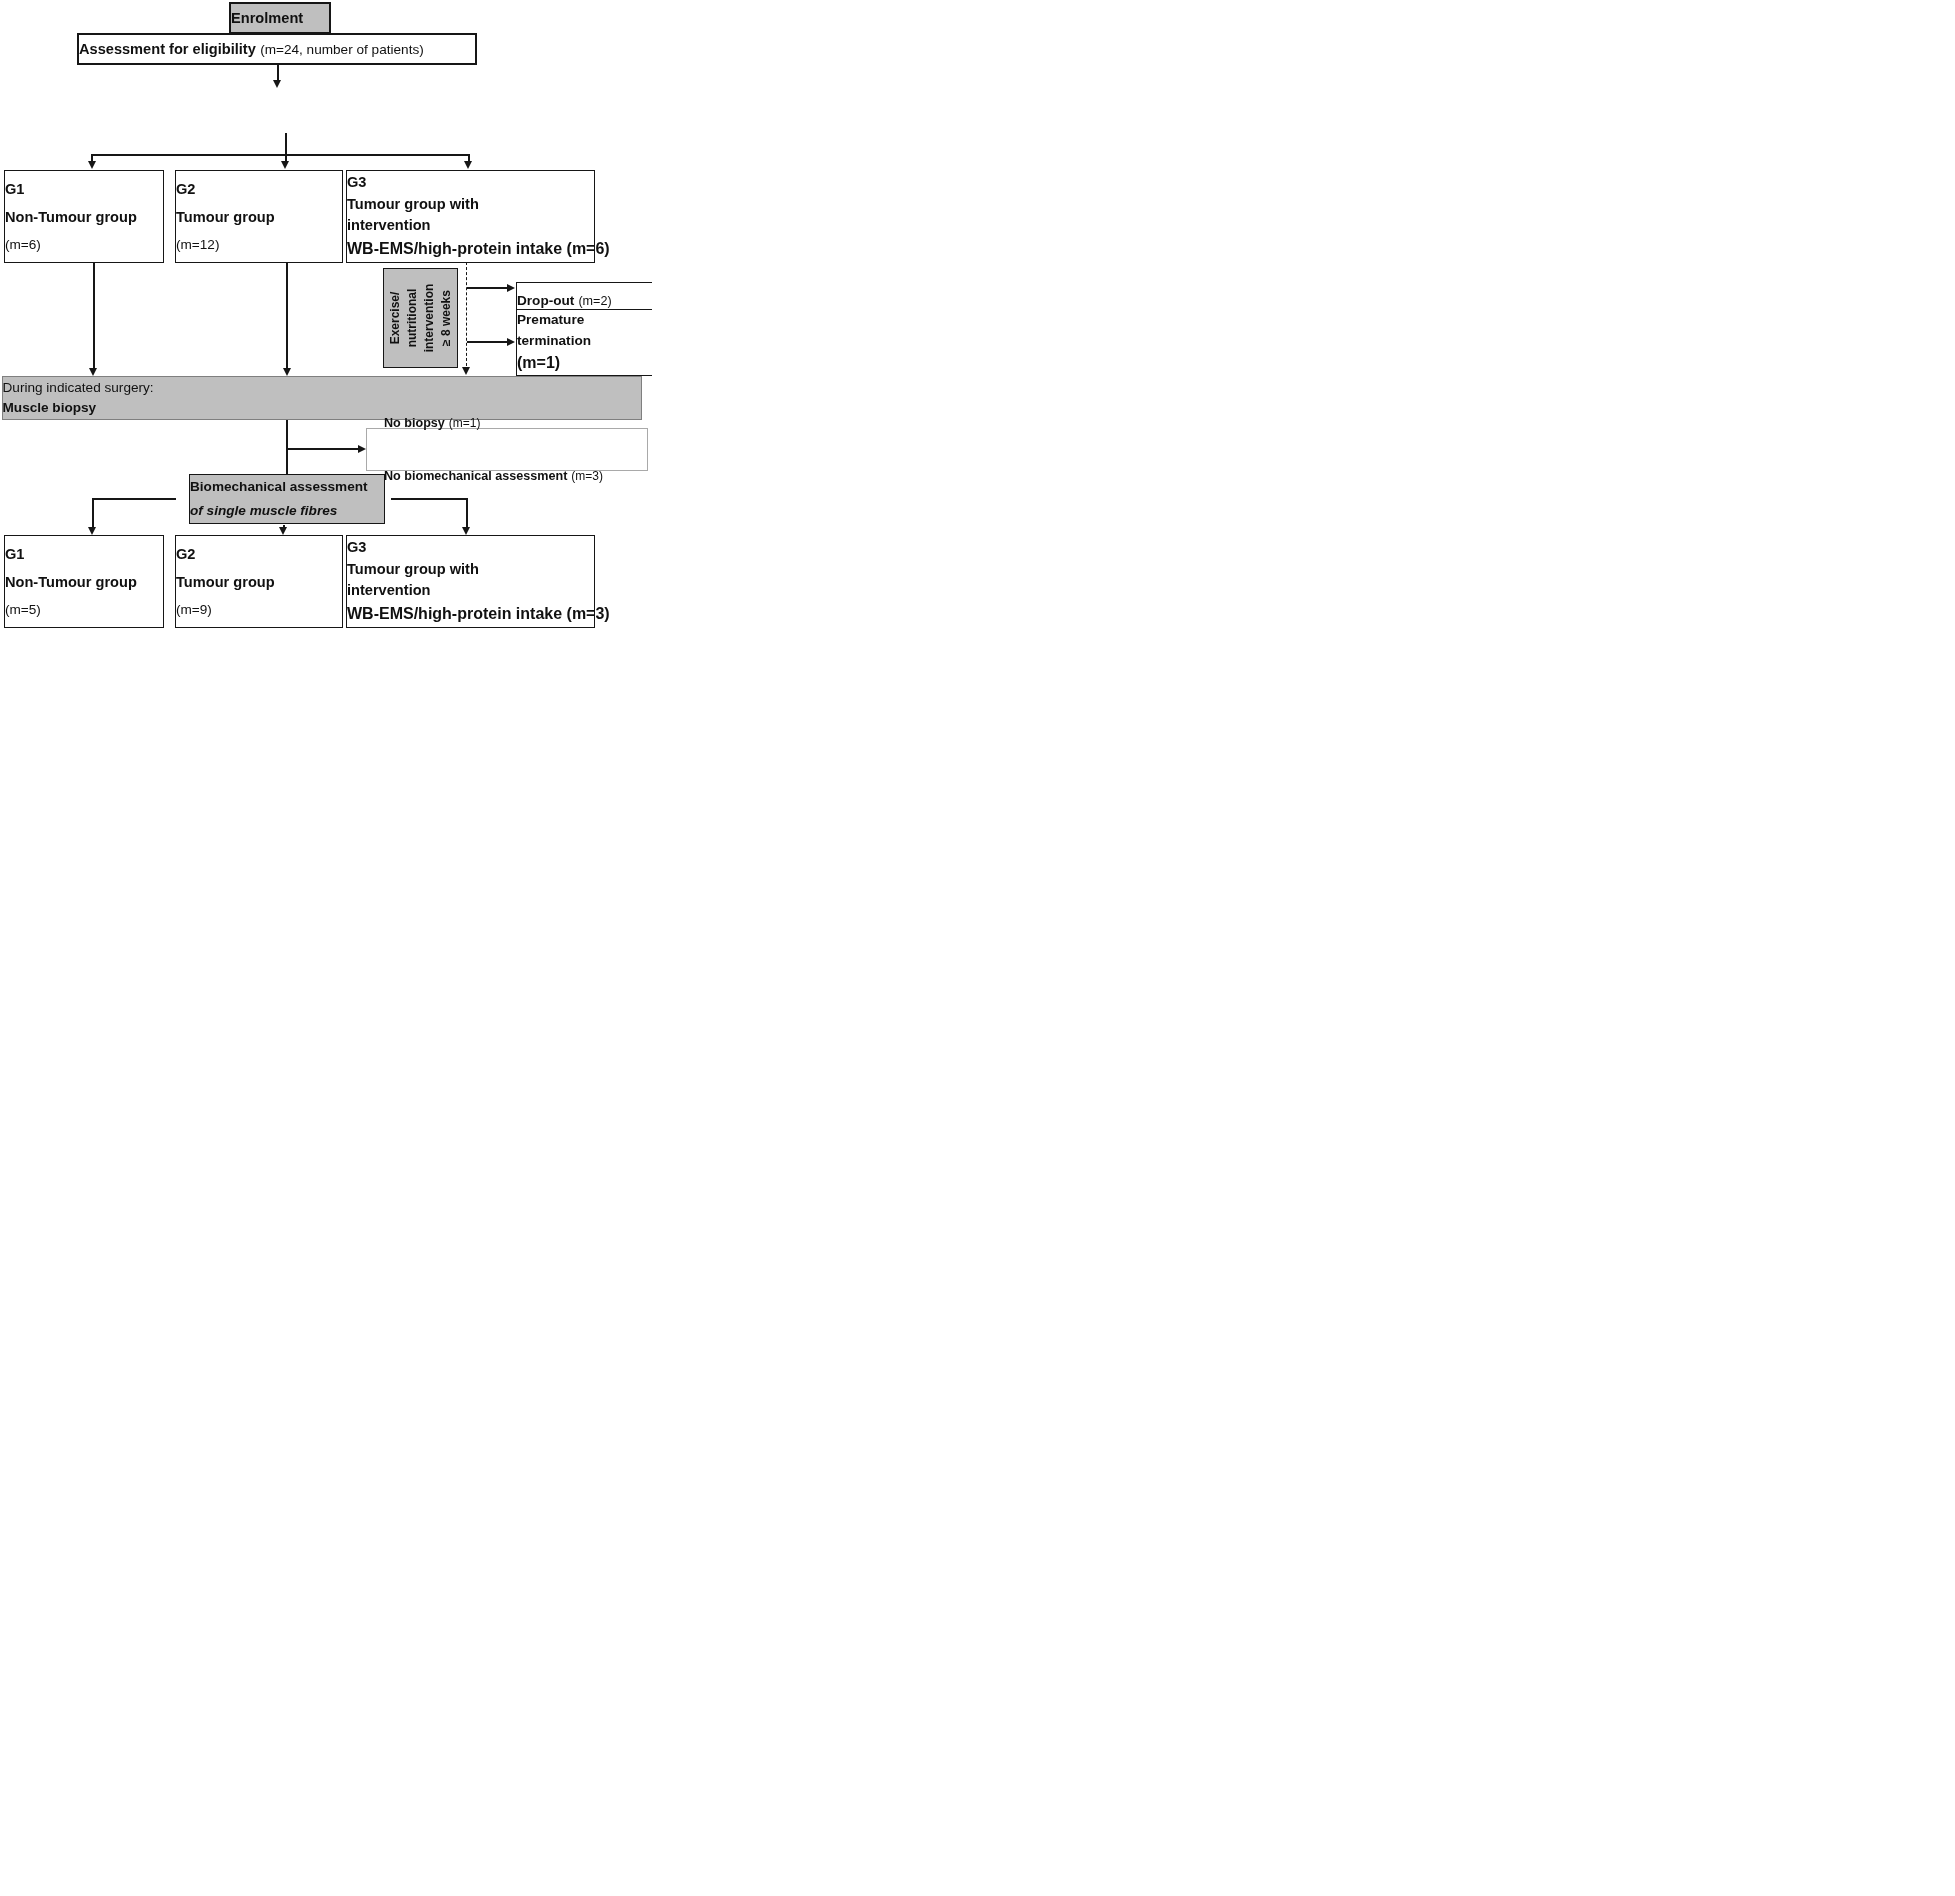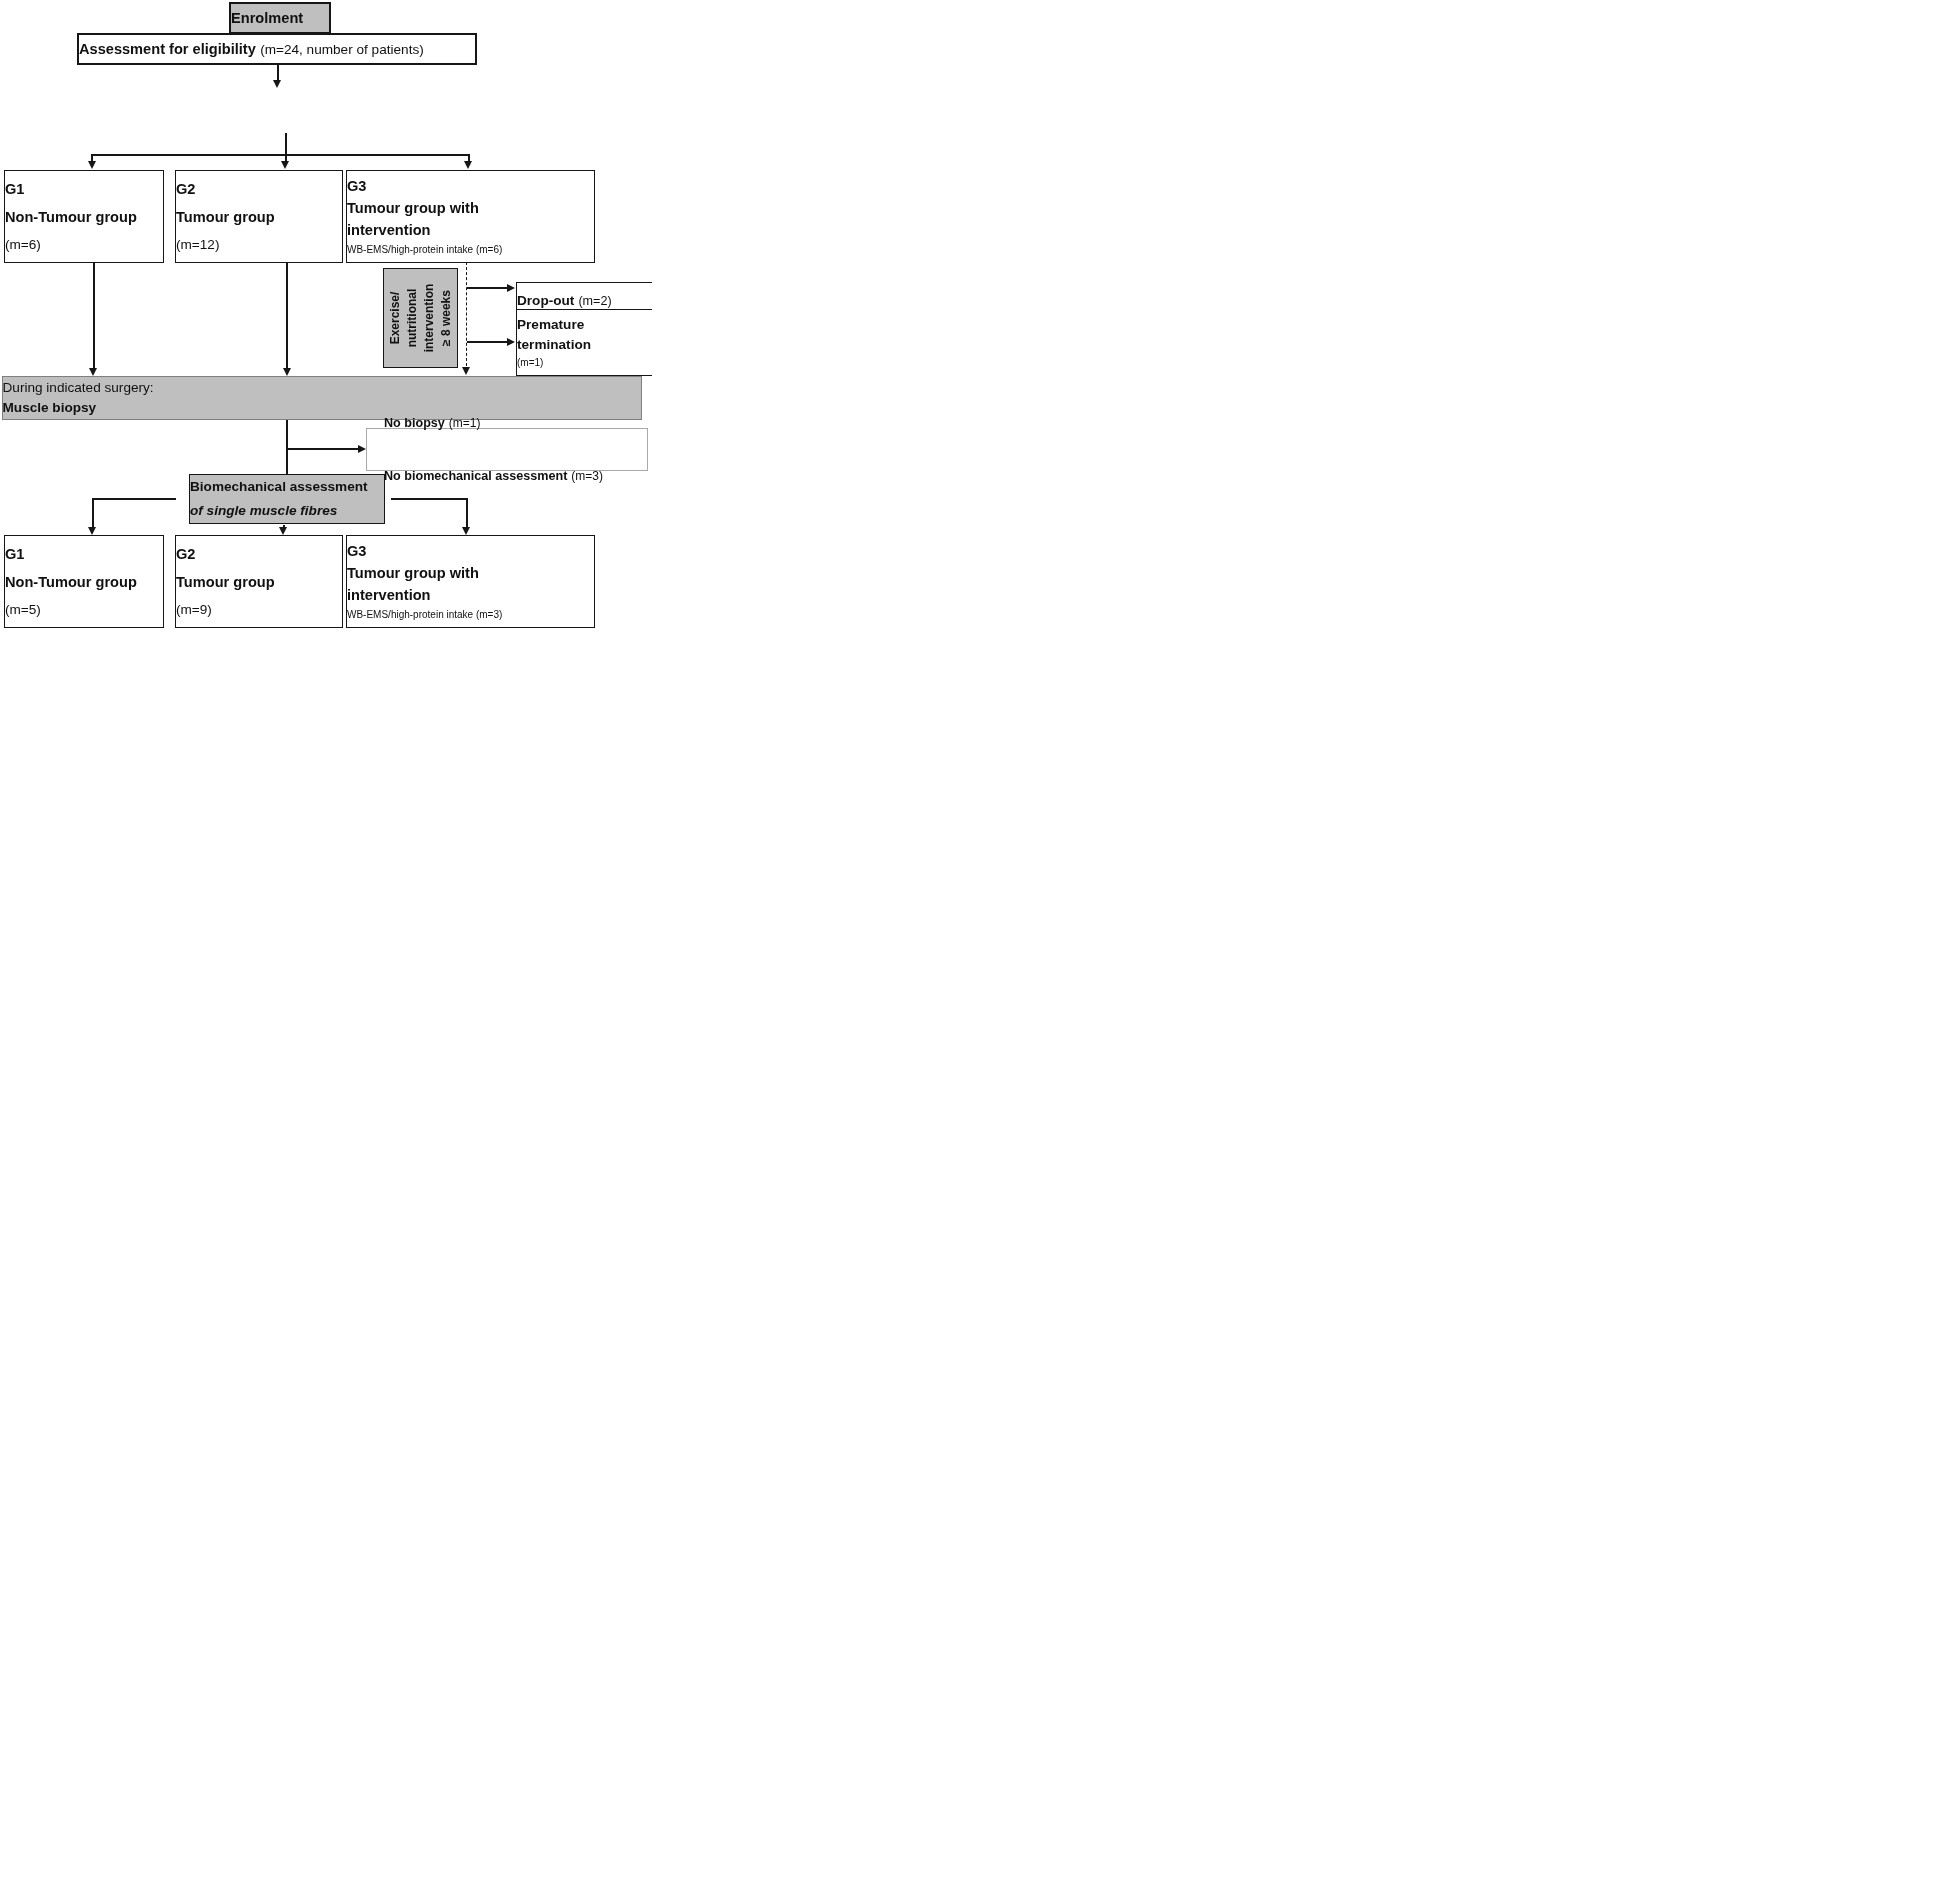--- a/index.html
+++ b/index.html
@@ -19,21 +19,21 @@
   }
   .gray{background:#bfbfbf;}
   .bd4{border-width:2px;}
   .bd-gray{border-color:#7f7f7f;}
   .bd-light{border-width:1px;border-color:#a9a9a9;}
   .b{font-weight:bold;}
   .r{font-weight:normal;}
   .rest{margin-left:0.32em;margin-top:48px;}
   .fz29{font-size:14.6px;}
   .fz27{font-size:13.6px;}
-  .fz26{font-size:10px;}
+  .fz26{font-size:16px;font-weight:bold;}
   .fz25{font-size:12.6px;}
   .fz24{font-size:12px;}
   .lh-wide .ln{line-height:1.95;}
   .lh-med .ln{line-height:1.5;}
   .lh-sm .ln{line-height:1.62;}
   .nowrap{white-space:nowrap;}
   .left-align{align-items:flex-start;text-align:left;padding-left:17px;gap:32px;}
   
   .vl{position:absolute;width:1.5px;background:#161616;}
   .hl{position:absolute;height:1.5px;background:#161616;}

